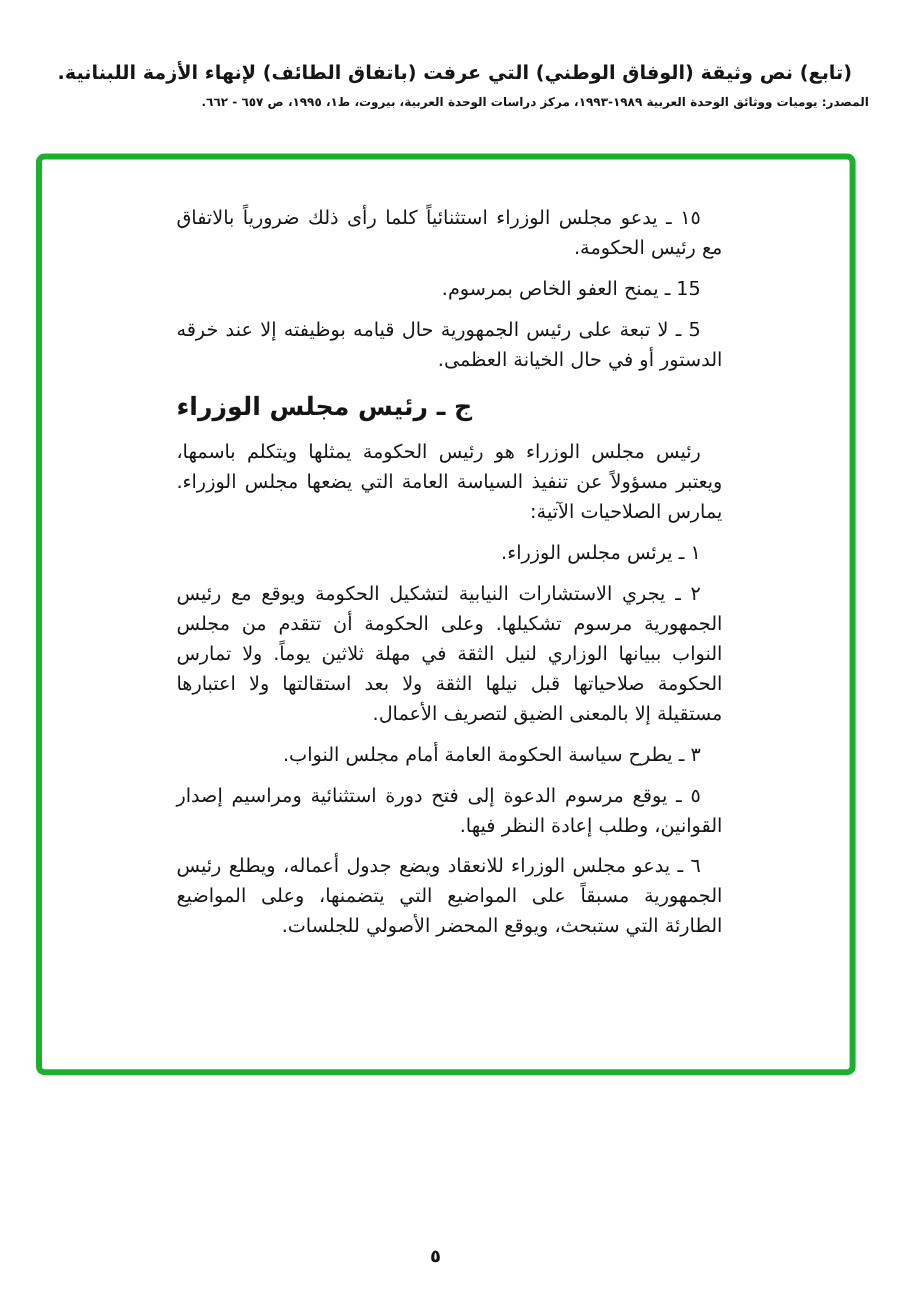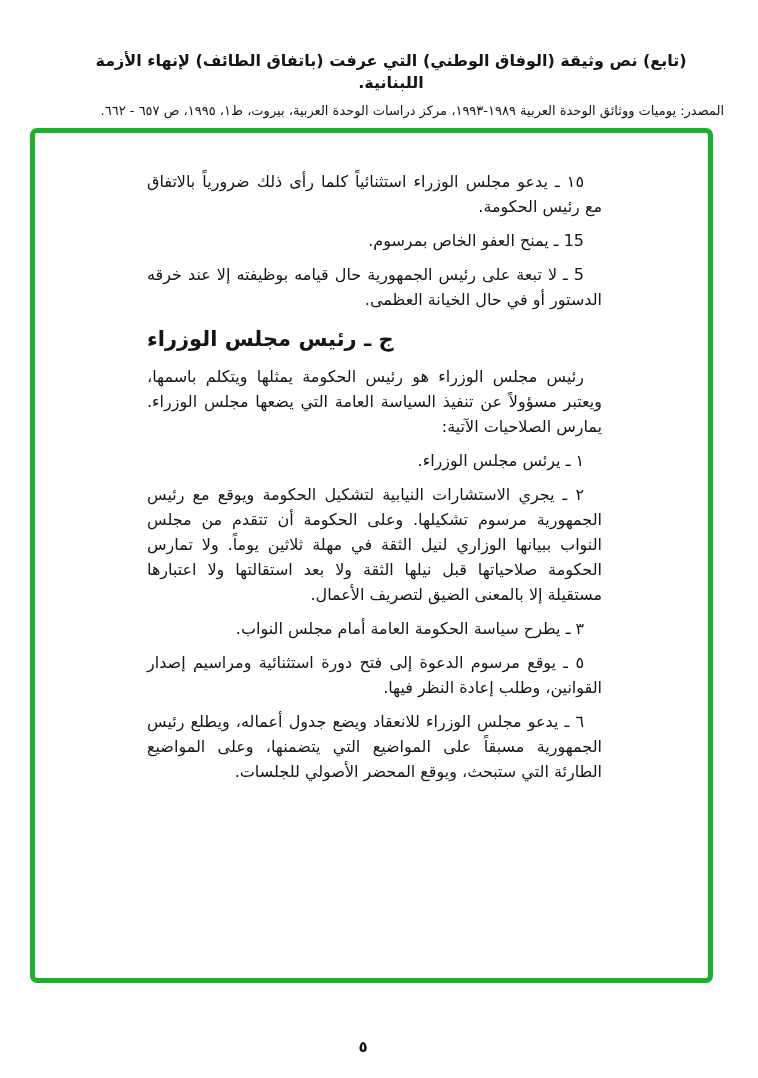--- a/index.html
+++ b/index.html
@@ -9,43 +9,42 @@
     height: 1078px;
     background: #ffffff;
     position: relative;
     overflow: hidden;
     font-family: "DejaVu Sans", "Liberation Serif", sans-serif;
     color: #151515;
   }
   .page-header {
     direction: rtl;
     padding-top: 50px;
-    padding-left: 24px;
   }
   .header-title {
     text-align: center;
     font-weight: bold;
     font-size: 16px;
     line-height: 1.4;
     padding: 0 40px;
   }
   .header-source {
     text-align: right;
-    font-weight: normal;
-    font-size: 13px;
+    font-weight: bold;
+    font-size: 10px;
     line-height: 1.5;
     padding: 6px 34px 0 20px;
     letter-spacing: 0;
   }
   .green-box {
     position: absolute;
     left: 30px;
     top: 128px;
     width: 683px;
-    height: 855px;
+    height: 768px;
     border: 5px solid #1cb02c;
     border-radius: 7px;
     background: #ffffff;
   }
   .box-content {
     direction: rtl;
     padding: 36px 106px 0 112px;
     text-align: justify;
     font-size: 16px;
     line-height: 25px;

